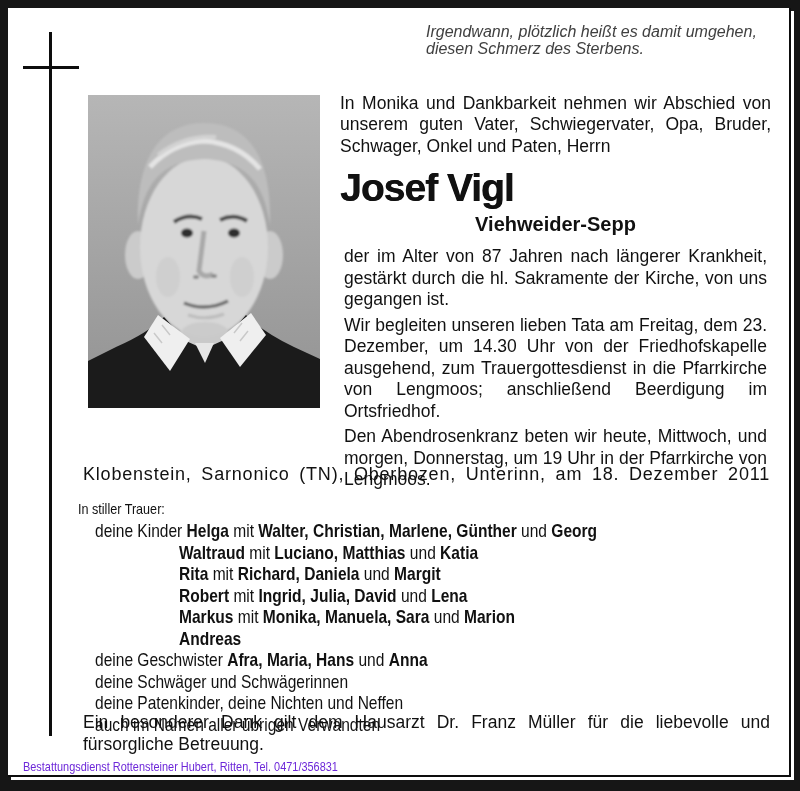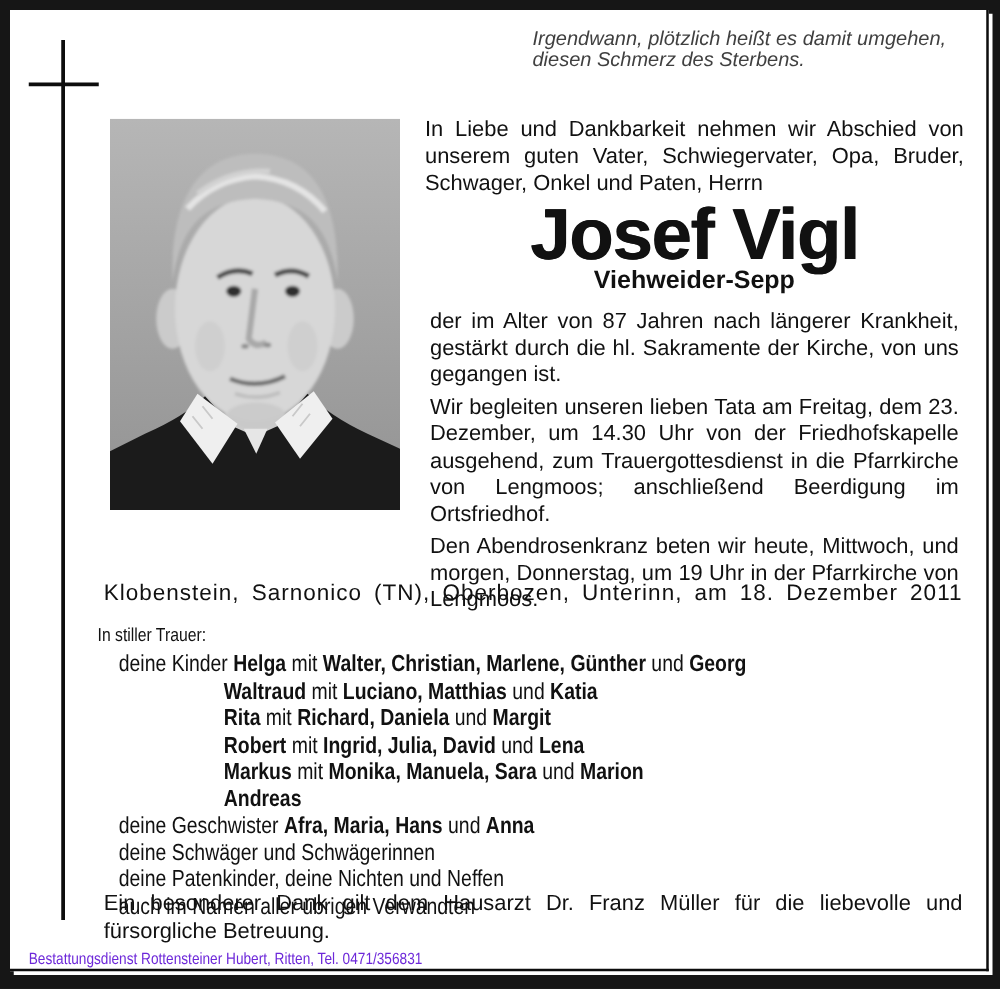--- a/index.html
+++ b/index.html
@@ -12,21 +12,21 @@
   .cross-v{position:absolute;left:41px;top:24px;width:3px;height:704px;background:#0d0d0d;}
   .cross-h{position:absolute;left:15px;top:58px;width:56px;height:3px;background:#0d0d0d;}
   
   .quote{position:absolute;left:418px;top:15px;width:355px;
          font-style:italic;font-size:16px;line-height:17px;color:#404040;}
   
   .photo{position:absolute;left:80px;top:87px;width:232px;height:313px;}
   
   .rightcol{position:absolute;left:332px;top:85px;width:431px;}
   .intro{font-size:17.5px;line-height:21.4px;text-align:justify;margin:0;}
-  .name{font-size:58px;font-weight:700;text-align:center;line-height:48px;margin-top:7px;
+  .name{font-size:39px;font-weight:700;text-align:left;line-height:48px;margin-top:7px;
         letter-spacing:-1px;text-shadow:0.6px 0 0 #111;}
   .nickname{font-size:20px;font-weight:700;text-align:center;line-height:24px;}
   .obit{font-size:17.5px;line-height:21.5px;text-align:justify;margin:10px 0 0 0;hyphens:manual;}
   .obit p{margin:4px;}
   
   .places{position:absolute;left:75px;top:455px;width:687px;font-size:18px;line-height:22px;
           letter-spacing:0.8px;text-align:justify;text-align-last:justify;}
   .cond{transform:scaleX(0.84);transform-origin:0 0;white-space:nowrap;}
   .trauer-header{position:absolute;left:70px;top:490px;font-size:15px;line-height:21px;}
   .mourning{position:absolute;left:87px;top:512px;font-size:18.5px;line-height:21.5px;}
@@ -86,21 +86,21 @@
         </g>
         <path d="M0,266 L28,252 Q60,238 76,222 L98,246 L116,254 L136,245 L158,220 Q176,238 206,252 L232,264 L232,313 L0,313 Z" fill="#1b1b1b"></path>
         <polygon points="70,220 102,244 82,276 56,242" fill="#efefef"></polygon>
         <polygon points="163,218 132,243 152,272 178,240" fill="#efefef"></polygon>
         <polygon points="107,248 126,248 117,268" fill="#e6e6e6"></polygon>
         <path d="M66,238 l8,10 M74,230 l8,10 M160,236 l-8,10 M154,228 l-8,10" stroke="#c9c9c9" stroke-width="1.5"></path>
       </svg>
     </div>
 
     <div class="rightcol">
-      <p class="intro">In Liebe und Dankbarkeit nehmen wir Abschied von unserem guten Vater, Schwiegervater, Opa, Bruder, Schwager, Onkel und Paten, Herrn</p>
+      <p class="intro">In Monika und Dankbarkeit nehmen wir Abschied von unserem guten Vater, Schwiegervater, Opa, Bruder, Schwager, Onkel und Paten, Herrn</p>
       <div class="name">Josef Vigl</div>
       <div class="nickname">Viehweider-Sepp</div>
       <div class="obit">
         <p>der im Alter von 87 Jahren nach längerer Krankheit, gestärkt durch die hl. Sakramente der Kirche, von uns gegangen ist.</p>
         <p>Wir begleiten unseren lieben Tata am Freitag, dem 23. Dezember, um 14.30 Uhr von der Friedhofskapel­le ausgehend, zum Trauergottesdienst in die Pfarrkir­che von Lengmoos; anschließend Beerdigung im Ortsfriedhof.</p>
         <p>Den Abendrosenkranz beten wir heute, Mittwoch, und morgen, Donnerstag, um 19 Uhr in der Pfarrkir­che von Lengmoos.</p>
       </div>
     </div>
 
     <div class="places">Klobenstein, Sarnonico (TN), Oberbozen, Unterinn, am 18. Dezember 2011</div>

